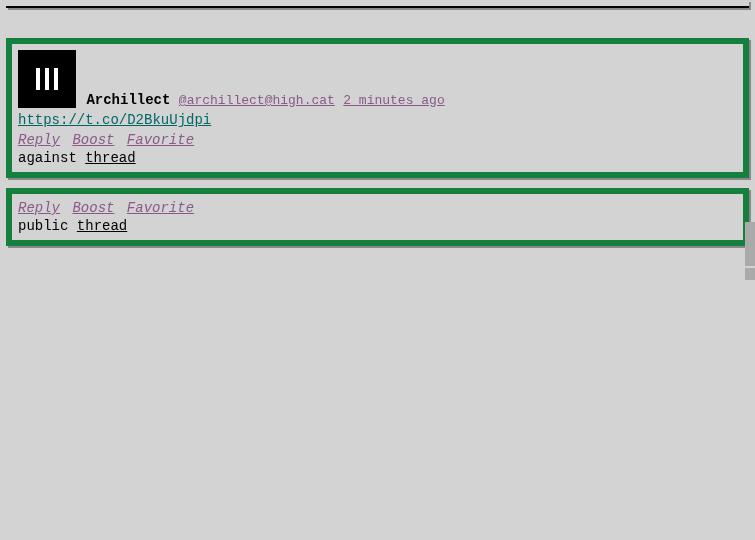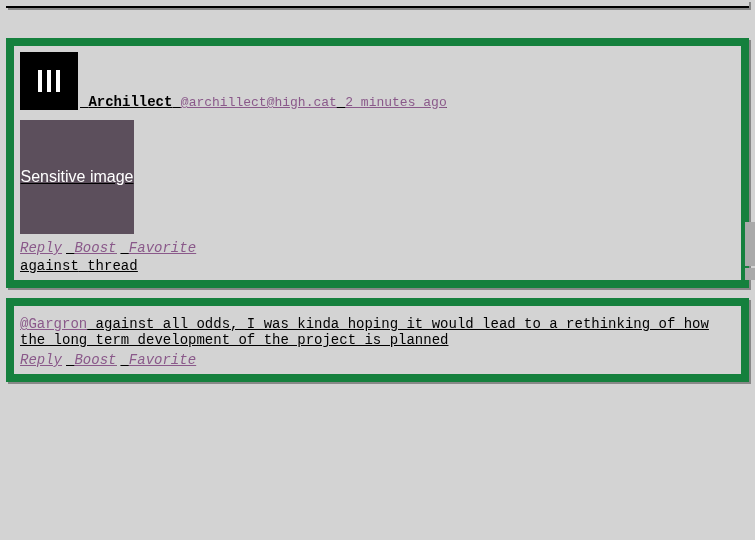--- a/index.html
+++ b/index.html
@@ -4,26 +4,25 @@
 <style>
   body {
     margin: 0;
     padding: 0;
     background: #d3d3d3;
     font-family: "Courier New", monospace;
     font-size: 14px;
     width: 755px;
   }
   .post {
-    border: 8px solid #15803d;
+    border: 6px solid #15803d;
     margin: 10px 6px;
     padding: 6px;
     background: #d3d3d3;
     box-shadow: 2px 2px 0 #888;
-    text-decoration: underline;
   }
   .avatar {
     display: inline-block;
     vertical-align: bottom;
     width: 58px;
     height: 58px;
     margin-right: 2px;
   }
   .avatar-archillect {
     background: #000;
@@ -169,36 +168,37 @@
       <svg width="26" height="22" viewBox="0 0 26 22">
         <rect x="2" y="0" width="4" height="22" fill="#fff"></rect>
         <rect x="11" y="0" width="4" height="22" fill="#fff"></rect>
         <rect x="20" y="0" width="4" height="22" fill="#fff"></rect>
       </svg>
     </span>
     <span class="display-name">Archillect</span>
     <a class="handle" href="#">@archillect@high.cat</a>
     <a class="timestamp" href="#">2 minutes ago</a>
   </div>
-  <div class="sensitive">
-    <span>Sensitive image</span>
+  <div class="body-text">
+    <a class="body-link" href="#">https://t.co/D2BkuUjdpi</a>
   </div>
   <div class="actions">
     <a href="#">Reply</a>
     <a href="#">Boost</a>
     <a href="#">Favorite</a>
   </div>
   <div class="meta">
     <span class="visibility">against</span>
     <a class="thread-link" href="#">thread</a>
   </div>
 </div>
 
 <div class="post">
-  <div class="body-text">
-    <a class="mention" href="#">@Gargron</a><span> against all odds, I was kinda hoping it would lead to a rethinking of how the long term development of the project is planned</span>
-  </div>
   <div class="actions">
     <a href="#">Reply</a>
     <a href="#">Boost</a>
     <a href="#">Favorite</a>
   </div>
+  <div class="meta">
+    <span class="visibility">public</span>
+    <a class="thread-link" href="#">thread</a>
+  </div>
 </div>
 
 </body></html>

